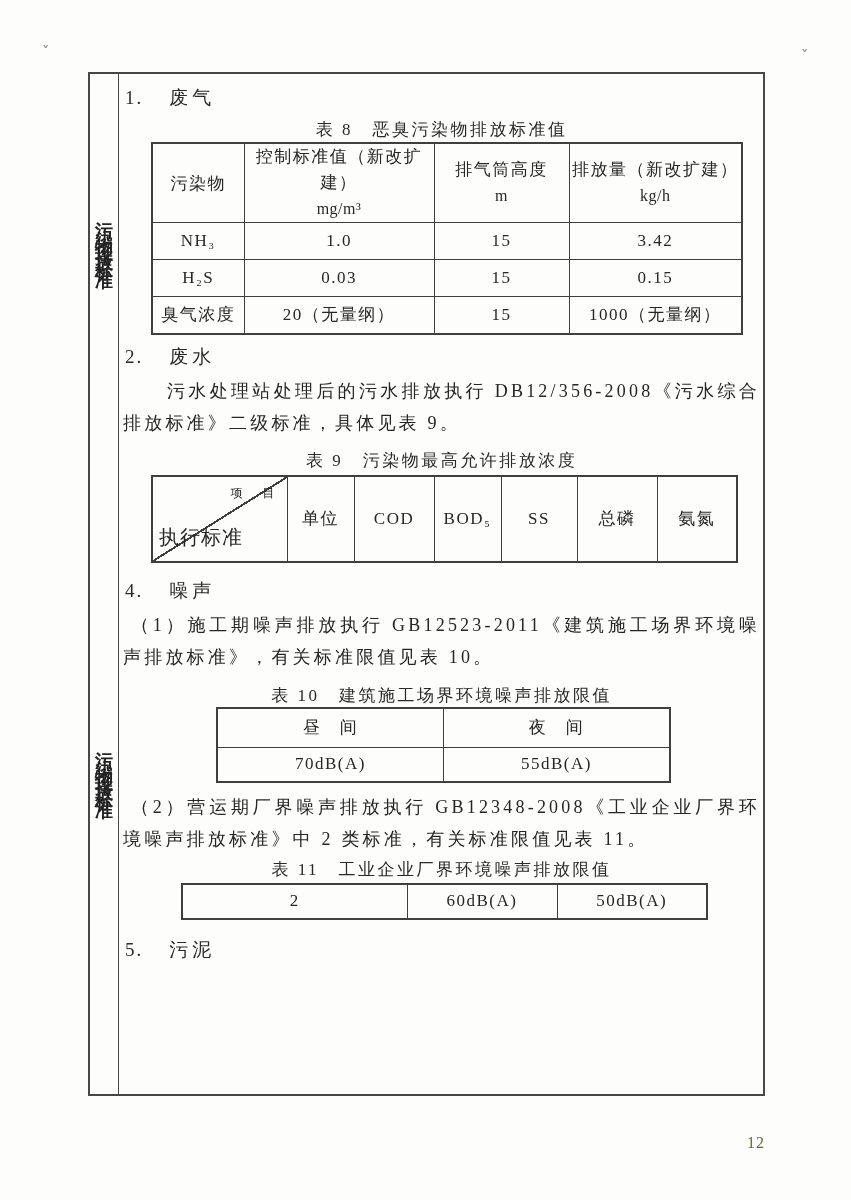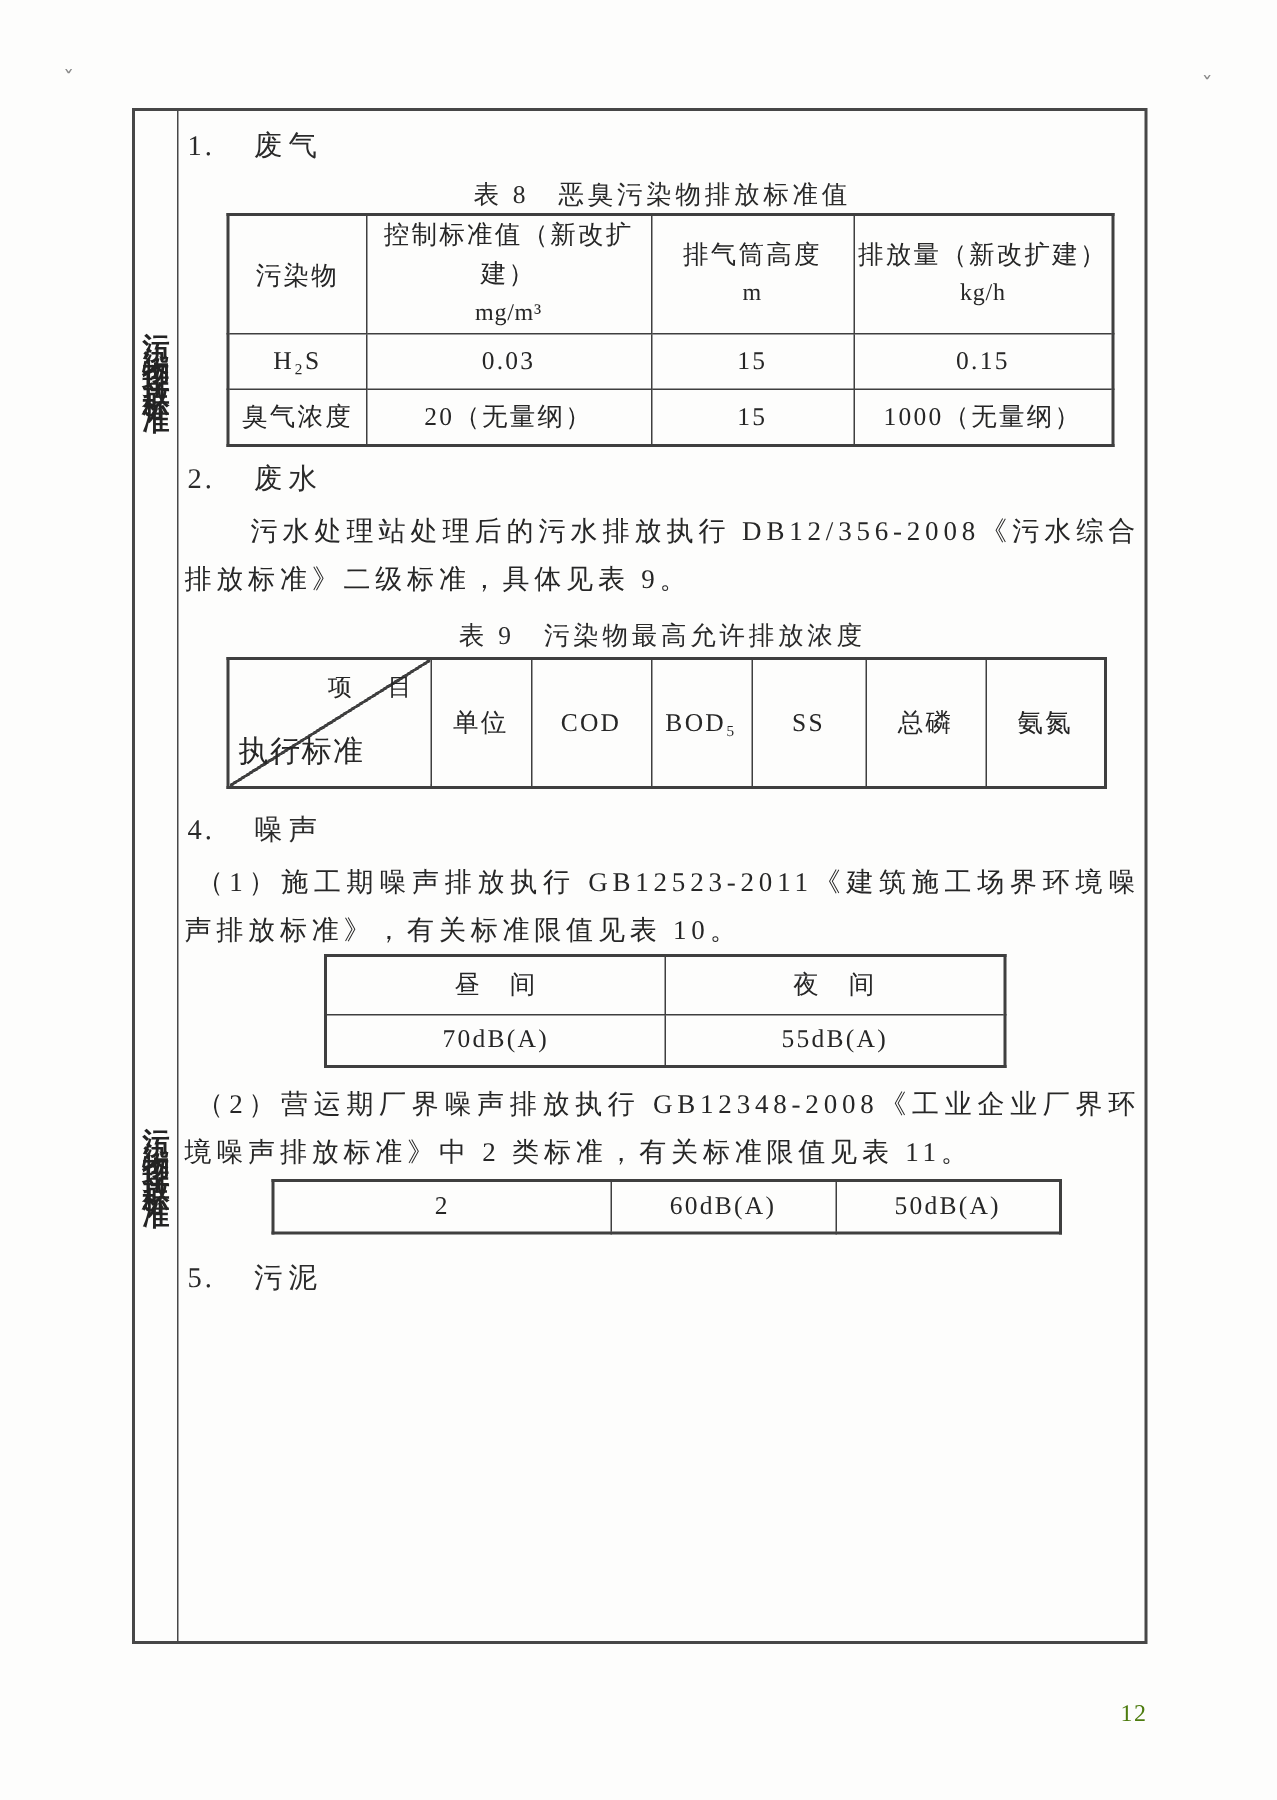--- a/index.html
+++ b/index.html
@@ -114,21 +114,21 @@
   #t9 .data td { height: 37px; }
   .diag-cell {
     position: relative;
     padding: 0;
     background: linear-gradient(to bottom right,
       transparent calc(50% - 1px), #3f3f3f calc(50% - 1px),
       #3f3f3f calc(50% + 1px), transparent calc(50% + 1px));
   }
   .diag-cell .diag-tr {
     position: absolute; top: 8px; right: 8px;
-    font-size: 16px; letter-spacing: 4px;
+    font-size: 12px; letter-spacing: 4px;
   }
   .diag-cell .diag-bl {
     position: absolute; bottom: 10px; left: 6px;
     font-size: 20px; letter-spacing: 1px;
   }
 
   
   #t10 { width: 455px; margin: 0 0 0 93px; }
   #t10 .hdr td { height: 40px; }
   #t10 .data td { height: 34px; }
@@ -189,20 +189,26 @@
         <td>
           <div class="h-title">排气筒高度</div>
           <div class="h-unit">m</div>
         </td>
         <td>
           <div class="h-title">排放量（新改扩建）</div>
           <div class="h-unit">kg/h</div>
         </td>
       </tr>
       <tr class="data">
+        <td>NH₃</td>
+        <td>1.0</td>
+        <td>15</td>
+        <td>3.42</td>
+      </tr>
+      <tr class="data">
         <td>H₂S</td>
         <td>0.03</td>
         <td>15</td>
         <td>0.15</td>
       </tr>
       <tr class="data">
         <td>臭气浓度</td>
         <td>20（无量纲）</td>
         <td>15</td>
         <td>1000（无量纲）</td>
@@ -245,40 +251,42 @@
     </tbody>
       </table>
 
     <div class="sec-h" style="margin-top:16px;">
       <span class="sec-num">4.</span>
       <span class="sec-title">噪声</span>
     </div>
 
     <p class="para indent-small mt">（1）施工期噪声排放执行 GB12523-2011《建筑施工场界环境噪声排放标准》，有关标准限值见表 10。</p>
 
+    <div class="tbl-caption" style="margin-top:12px; height:22px; line-height:22px;">表 10　建筑施工场界环境噪声排放限值</div>
 
     <table class="tbl" id="t10">
       <colgroup>
           <col style="width:50%">
           <col style="width:50%">
         </colgroup>
       <tbody>
           <tr class="hdr">
         <td>昼　间</td>
         <td>夜　间</td>
       </tr>
       <tr class="data">
         <td>70dB(A)</td>
         <td>55dB(A)</td>
       </tr>
     </tbody>
       </table>
 
     <p class="para indent-small" style="margin-top:8px;">（2）营运期厂界噪声排放执行 GB12348-2008《工业企业厂界环境噪声排放标准》中 2 类标准，有关标准限值见表 11。</p>
 
+    <div class="tbl-caption" style="margin-top:4px; height:22px; line-height:22px;">表 11　工业企业厂界环境噪声排放限值</div>
 
     <table class="tbl" id="t11">
       <colgroup>
           <col style="width:225px">
           <col style="width:150px">
           <col style="width:150px">
         </colgroup>
       <tbody>
       <tr class="data">
         <td>2</td>

